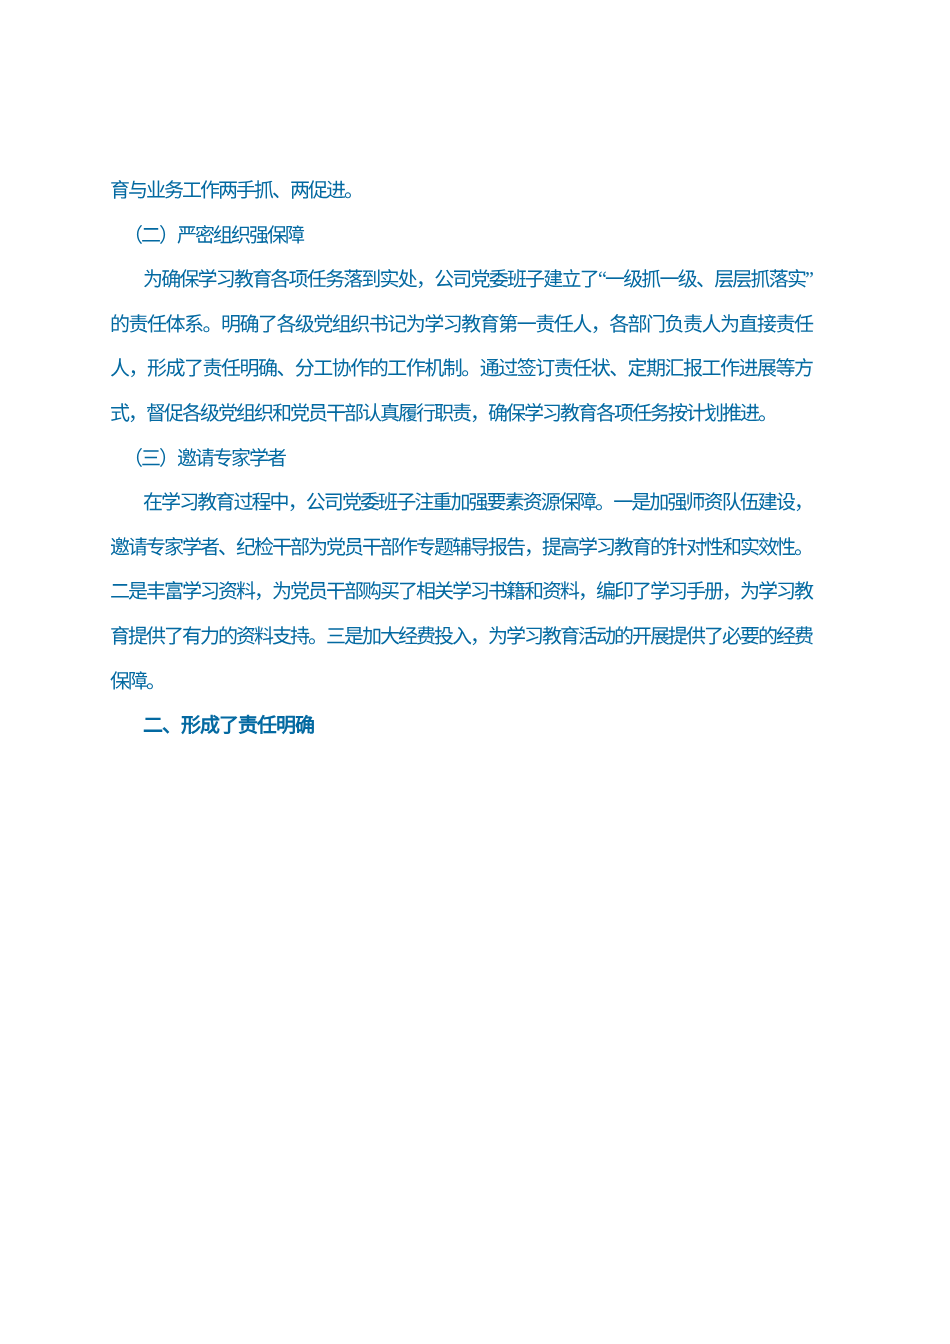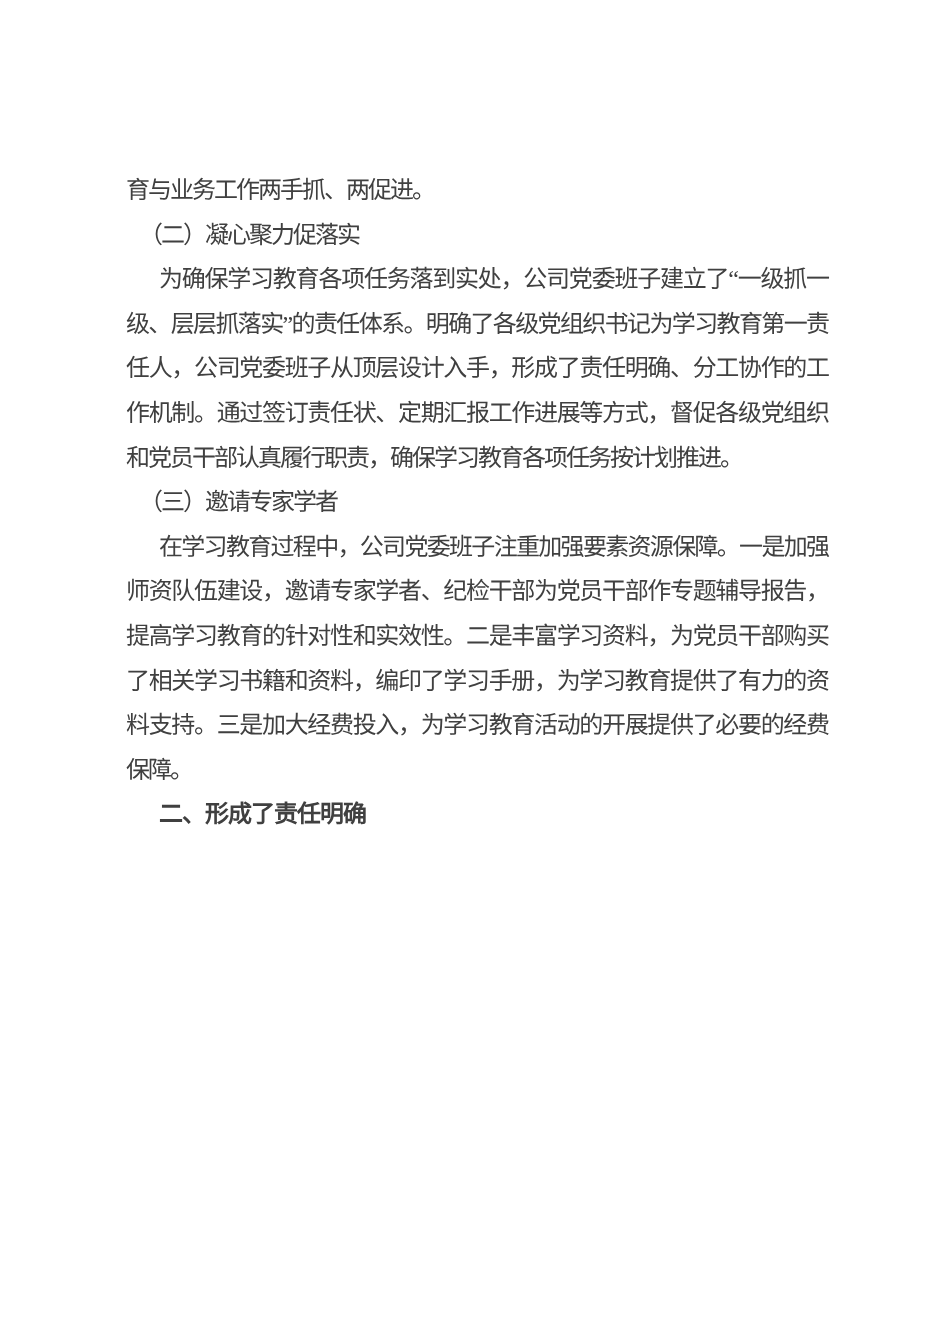--- a/index.html
+++ b/index.html
@@ -9,26 +9,26 @@
   }
   .page {
     position: relative;
     width: 950px;
     height: 1344px;
     background: #ffffff;
     overflow: hidden;
   }
   .doc {
     position: absolute;
-    left: 126px;
+    left: 110px;
     top: 168px;
     width: 702px;
-    color: #404040;
+    color: #0369a1;
     font-family: "Liberation Serif", "DejaVu Serif", serif;
-    font-size: 24px;
+    font-size: 20px;
     letter-spacing: -2px;
     line-height: 44.6px;
     text-align: justify;
   }
   .doc p {
     margin: 0;
     padding: 0;
   }
   .para-continuation {
     text-indent: 0;
@@ -46,19 +46,19 @@
     font-weight: 700;
     letter-spacing: -1px;
   }
 </style>
 </head>
 <body>
 
 <div class="page">
   <div class="doc">
     <p class="para-continuation">育与业务工作两手抓、两促进。</p>
-    <p class="heading-kai">（二）凝心聚力促落实</p>
-    <p class="para-body">为确保学习教育各项任务落到实处，公司党委班子建立了“一级抓一级、层层抓落实”的责任体系。明确了各级党组织书记为学习教育第一责任人，公司党委班子从顶层设计入手，形成了责任明确、分工协作的工作机制。通过签订责任状、定期汇报工作进展等方式，督促各级党组织和党员干部认真履行职责，确保学习教育各项任务按计划推进。</p>
+    <p class="heading-kai">（二）严密组织强保障</p>
+    <p class="para-body">为确保学习教育各项任务落到实处，公司党委班子建立了“一级抓一级、层层抓落实”的责任体系。明确了各级党组织书记为学习教育第一责任人，各部门负责人为直接责任人，形成了责任明确、分工协作的工作机制。通过签订责任状、定期汇报工作进展等方式，督促各级党组织和党员干部认真履行职责，确保学习教育各项任务按计划推进。</p>
     <p class="heading-kai">（三）邀请专家学者</p>
     <p class="para-body">在学习教育过程中，公司党委班子注重加强要素资源保障。一是加强师资队伍建设，邀请专家学者、纪检干部为党员干部作专题辅导报告，提高学习教育的针对性和实效性。二是丰富学习资料，为党员干部购买了相关学习书籍和资料，编印了学习手册，为学习教育提供了有力的资料支持。三是加大经费投入，为学习教育活动的开展提供了必要的经费保障。</p>
     <p class="heading-hei">二、形成了责任明确</p>
   </div>
 </div>
 
 </body></html>

